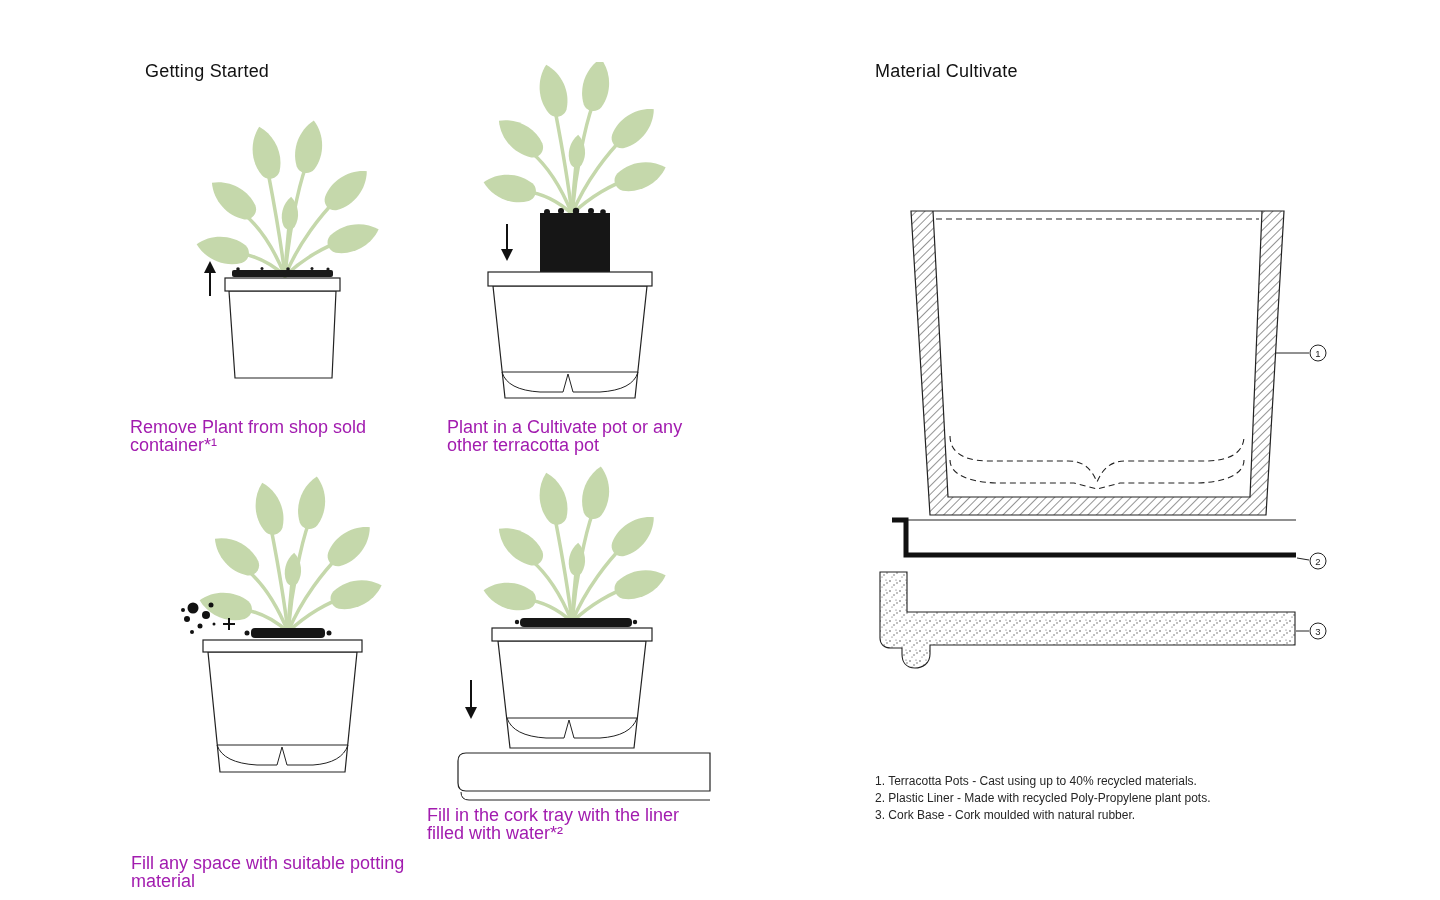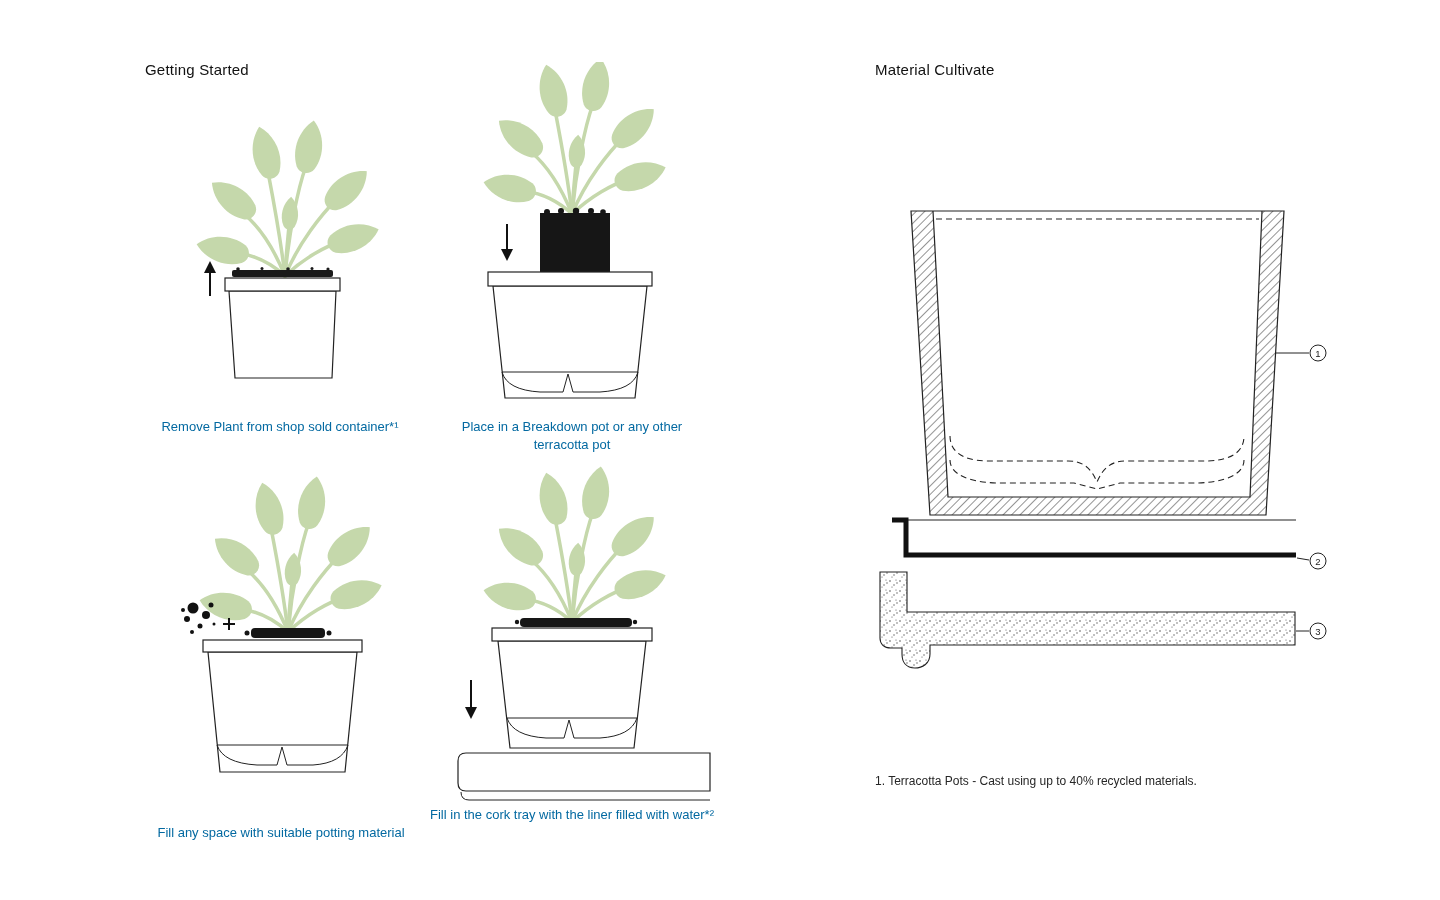--- a/index.html
+++ b/index.html
@@ -1,22 +1,22 @@
 <!DOCTYPE html>
 <html><head>
 <meta charset="utf-8">
 <style>
   html,body{margin:0;padding:0;background:#ffffff;}
   body{
     width:1440px;height:900px;position:relative;overflow:hidden;
     font-family:"Liberation Sans",sans-serif;color:#1c1c1c;
   }
   .abs{position:absolute;}
-  .heading{font-size:15px;font-weight:500;letter-spacing:.2px;color:#111;}
-  .caption{font-size:13px;line-height:18px;text-align:center;color:#0369a1;}
+  .heading{font-size:18px;font-weight:500;letter-spacing:.2px;color:#111;}
+  .caption{font-size:18px;line-height:18px;text-align:left;color:#a21caf;}
   .legend-line{font-size:12px;line-height:17px;color:#262626;}
   svg{display:block;}
   .ink{stroke:#222;stroke-width:1.2;fill:#fff;}
   .thin{stroke:#222;stroke-width:1;fill:none;}
   .ln{stroke:#222;stroke-width:1;}
 </style>
 </head>
 <body>
 
 <div>
@@ -101,21 +101,21 @@
       <line x1="82" y1="162" x2="82" y2="188" stroke="#111" stroke-width="2"></line>
       <polygon points="82,199 76,187 88,187" fill="#111"></polygon>
     </g>
     <g>
       <path class="ink" d="M68,224 L222,224 L210,336 L80,336 Z"></path>
       <rect class="ink" x="63" y="210" width="164" height="14"></rect>
       <path class="thin" d="M77,310 L213,310"></path>
       <path class="thin" d="M77,310 Q82,328 115,330 L138,330 L143,312 L148,330 L175,330 Q208,328 213,310"></path>
     </g>
   </svg>
-  <div class="abs caption" style="left:447px;top:418px;width:250px">Place in a Breakdown pot or any other terracotta pot</div>
+  <div class="abs caption" style="left:447px;top:418px;width:250px">Plant in a Cultivate pot or any other terracotta pot</div>
 
   <svg class="abs" style="left:145px;top:468px" width="300" height="320" viewBox="0 0 300 320">
     <g>
         <use href="#plant" transform="translate(58,14)"></use>
       </g>
     <g fill="#111">
       <circle cx="48" cy="140" r="5.5"></circle>
         <circle cx="61" cy="147" r="4"></circle>
         <circle cx="42" cy="151" r="3"></circle>
       <circle cx="55" cy="158" r="2.5"></circle>
@@ -132,21 +132,21 @@
       <circle cx="102" cy="165" r="2.5"></circle>
         <circle cx="184" cy="165" r="2.5"></circle>
     </g>
     <g>
       <path class="ink" d="M63,184 L212,184 L200,304 L75,304 Z"></path>
       <rect class="ink" x="58" y="172" width="159" height="12"></rect>
       <path class="thin" d="M72,277 L203,277"></path>
       <path class="thin" d="M72,277 Q78,295 112,297 L132,297 L137,279 L142,297 L168,297 Q197,295 203,277"></path>
     </g>
   </svg>
-  <div class="abs caption" style="left:131px;top:824px;width:300px">Fill any space with suitable potting material</div>
+  <div class="abs caption" style="left:131px;top:854px;width:300px">Fill any space with suitable potting material</div>
 
   <svg class="abs" style="left:428px;top:462px" width="300" height="345" viewBox="0 0 300 345">
     <g>
         <use href="#plant" transform="translate(59,10)"></use>
       </g>
     <g fill="#161616">
       <rect x="92" y="156" width="112" height="9" rx="4"></rect>
       <circle cx="89" cy="160" r="2.2"></circle>
         <circle cx="207" cy="160" r="2.2"></circle>
     </g>
@@ -199,15 +199,17 @@
     </g>
     <g>
       <line class="ln" x1="418" y1="433" x2="431" y2="433"></line>
       <circle cx="440" cy="433" r="8" fill="#fff" stroke="#222" stroke-width="1"></circle>
       <text x="440" y="433" text-anchor="middle" dominant-baseline="central" font-size="9.5" fill="#222">3</text>
     </g>
   </svg>
 
   <div class="abs" style="left:875px;top:773px">
     <div class="legend-line">1. Terracotta Pots - Cast using up to 40% recycled materials.</div>
+    <div class="legend-line">2. Plastic Liner - Made with recycled Poly-Propylene plant pots.</div>
+    <div class="legend-line">3. Cork Base - Cork moulded with natural rubber.</div>
   </div>
 
 </div>
 
 </body></html>

